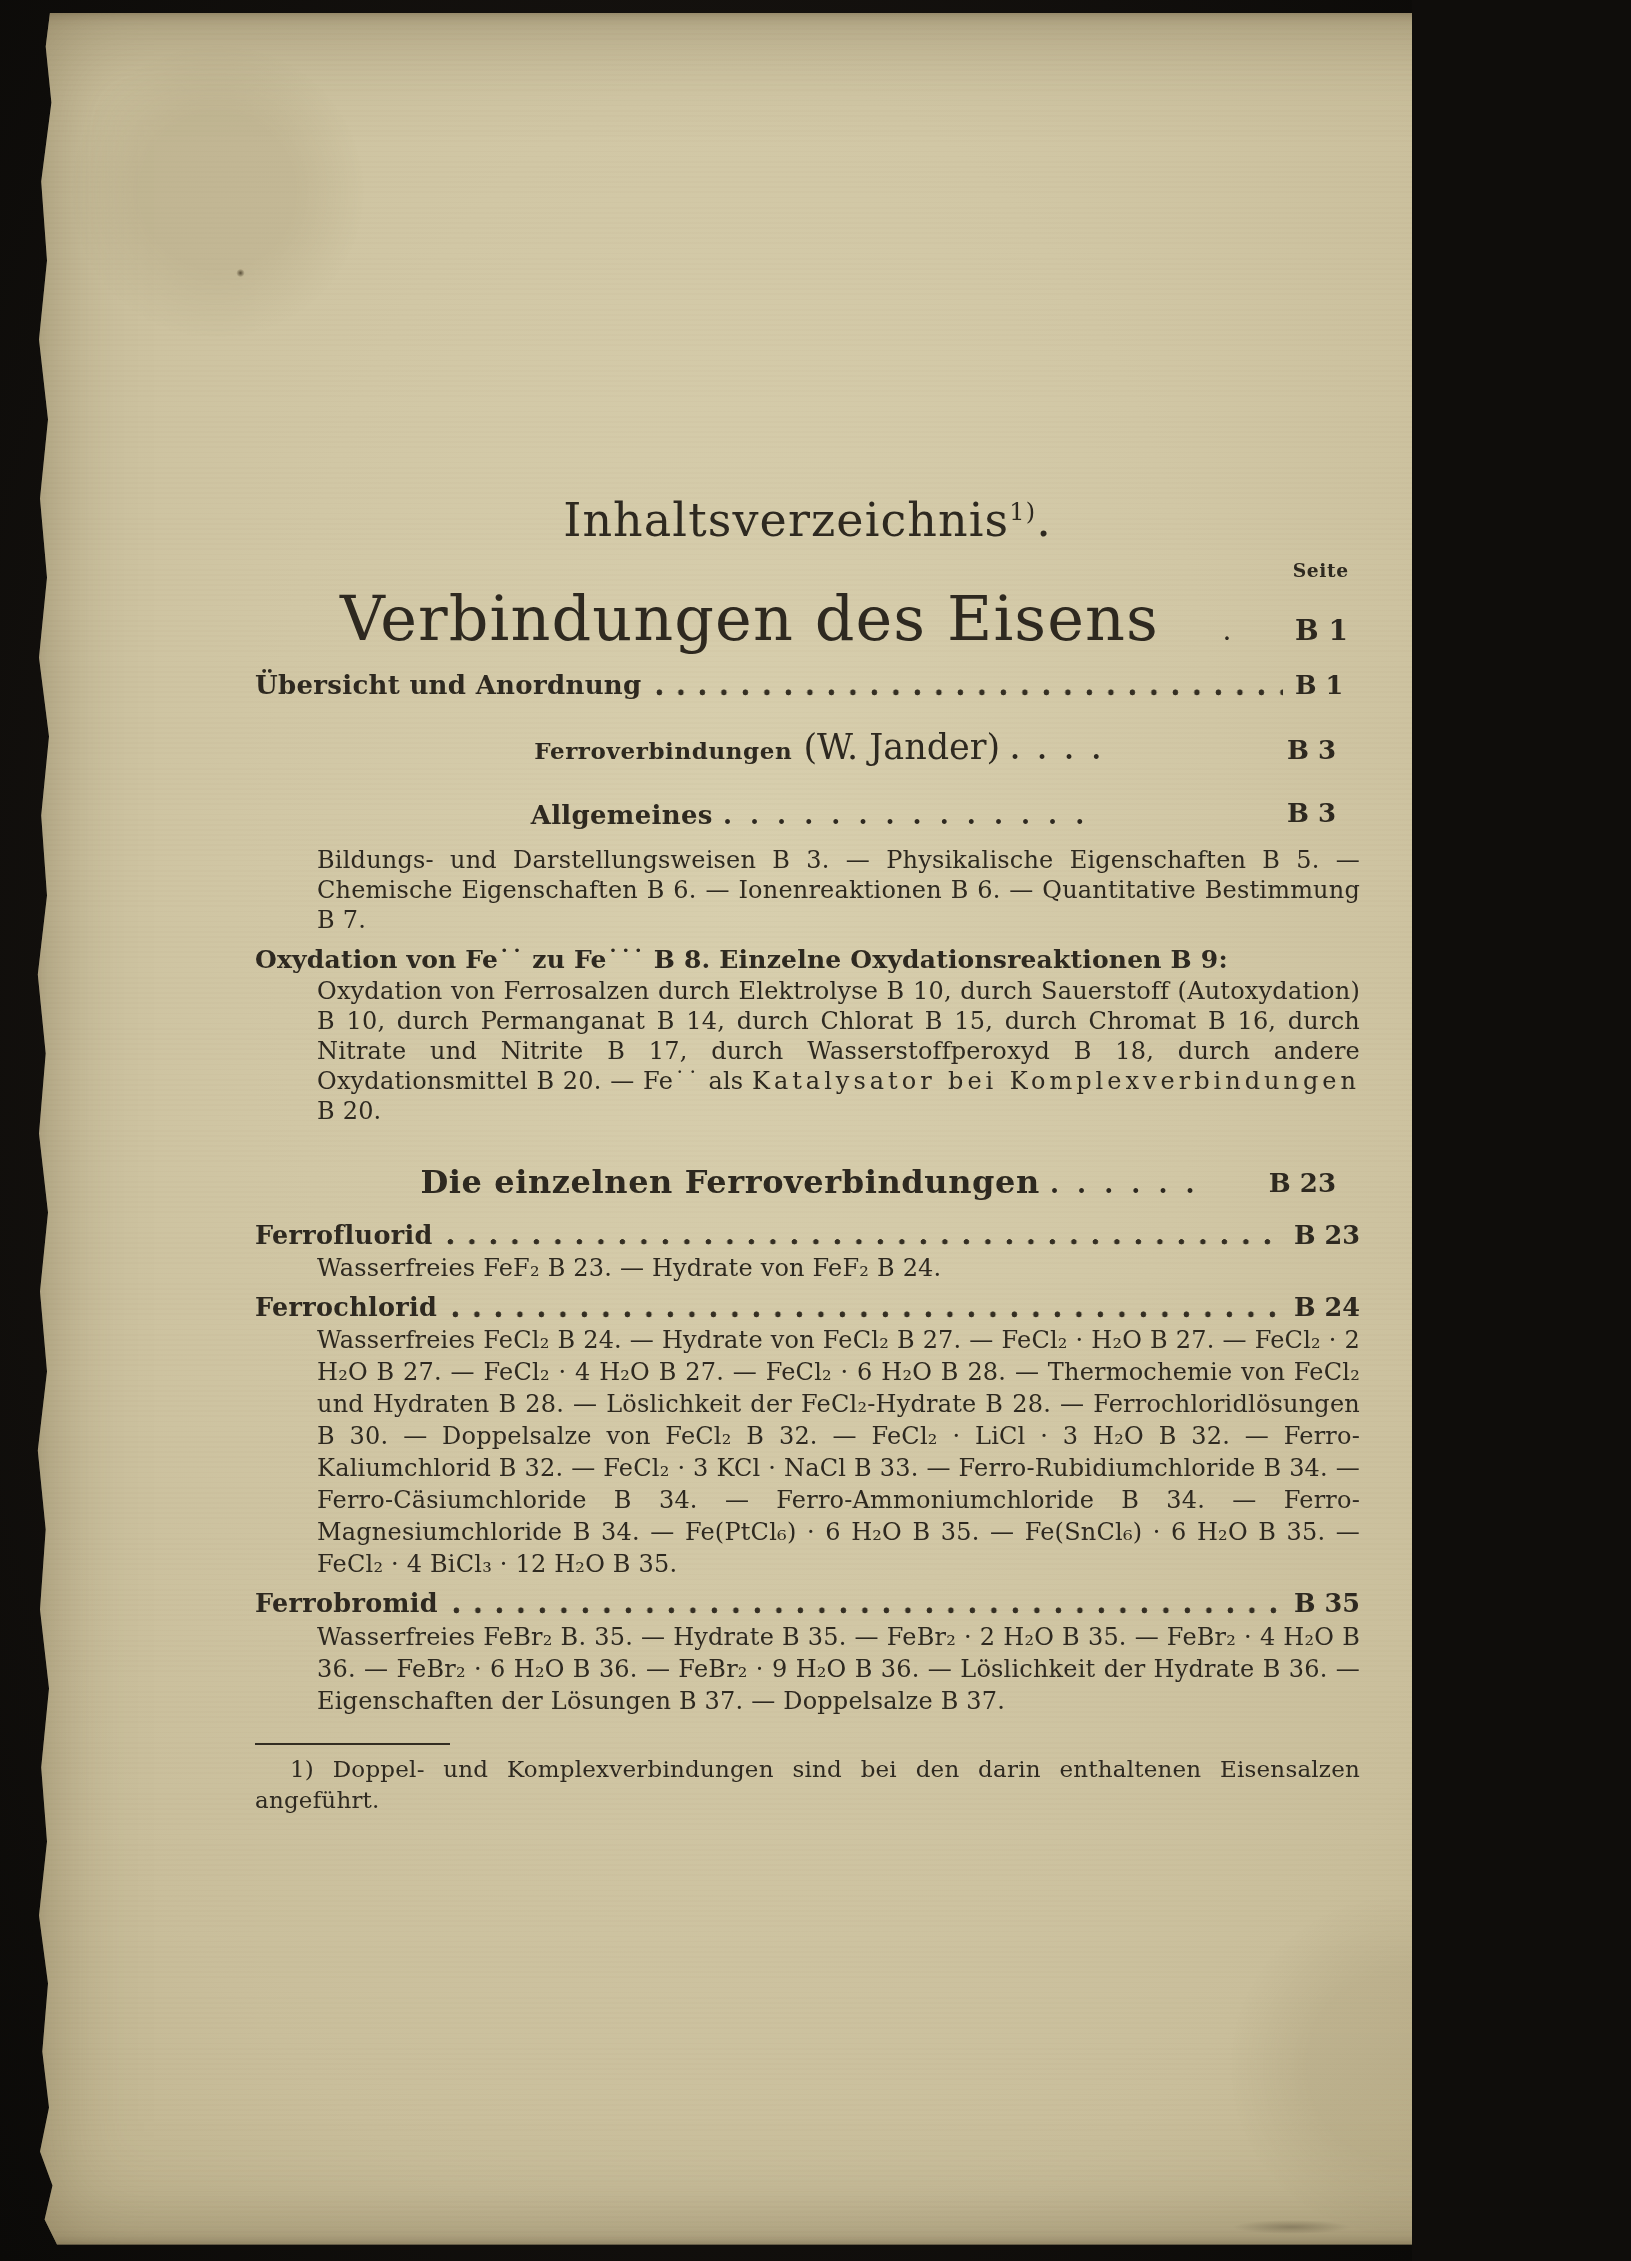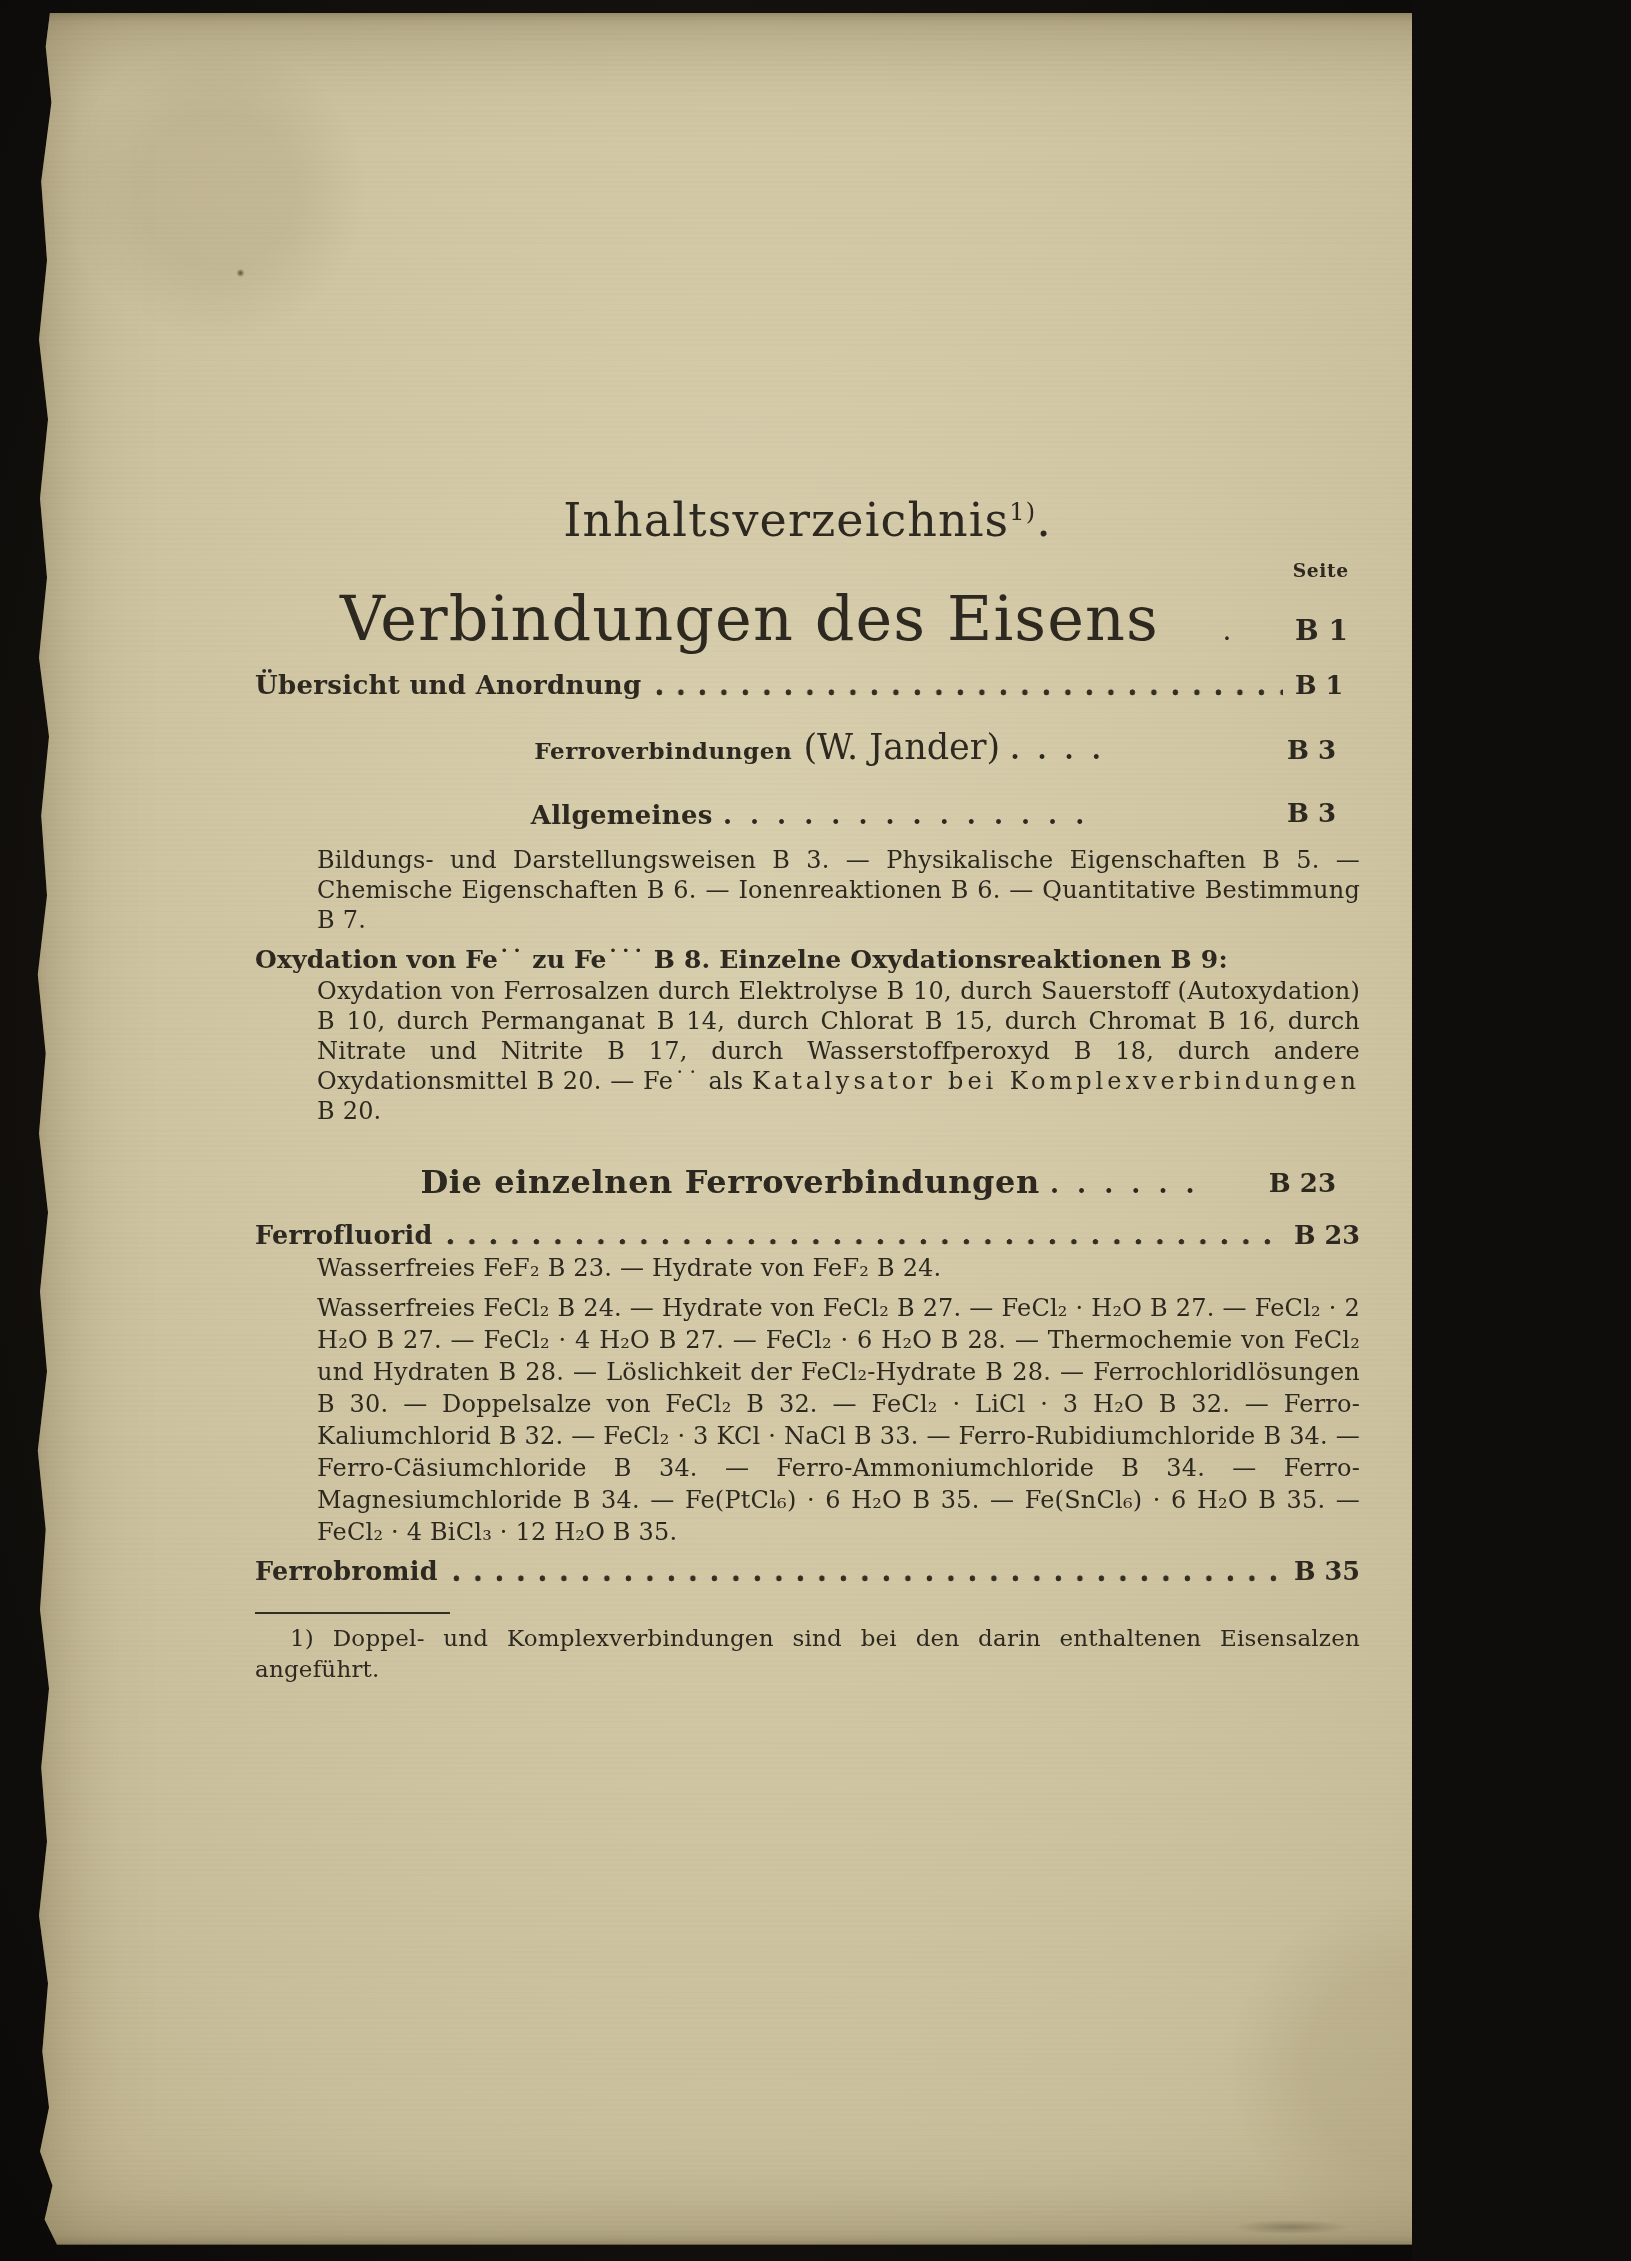--- a/index.html
+++ b/index.html
@@ -119,29 +119,35 @@
       <div class="entry">
         <div class="row entry-row">
           <span class="entry-label">Ferrofluorid</span>
           <span class="leader"></span>
           <span class="pageref">B 23</span>
         </div>
         <p class="entry-body">Wasserfreies FeF₂ B 23. — Hydrate von FeF₂ B 24.</p>
       </div>
 
       <div class="entry">
+        <div class="row entry-row">
+          <span class="entry-label">Ferrochlorid</span>
+          <span class="leader"></span>
+          <span class="pageref">B 24</span>
+        </div>
         <p class="entry-body">Wasserfreies FeCl₂ B 24. — Hydrate von FeCl₂ B 27. — FeCl₂ · H₂O B 27. — FeCl₂ · 2 H₂O B 27. — FeCl₂ · 4 H₂O B 27. — FeCl₂ · 6 H₂O B 28. — Thermochemie von FeCl₂ und Hydraten B 28. — Löslichkeit der FeCl₂-Hydrate B 28. — Ferrochloridlösungen B 30. — Doppelsalze von FeCl₂ B 32. — FeCl₂ · LiCl · 3 H₂O B 32. — Ferro-Kaliumchlorid B 32. — FeCl₂ · 3 KCl · NaCl B 33. — Ferro-Rubidiumchloride B 34. — Ferro-Cäsiumchloride B 34. — Ferro-Ammoniumchloride B 34. — Ferro-Magnesiumchloride B 34. — Fe(PtCl₆) · 6 H₂O B 35. — Fe(SnCl₆) · 6 H₂O B 35. — FeCl₂ · 4 BiCl₃ · 12 H₂O B 35.</p>
       </div>
 
       <div class="entry">
         <div class="row entry-row">
           <span class="entry-label">Ferrobromid</span>
           <span class="leader"></span>
           <span class="pageref">B 35</span>
         </div>
+        <p class="entry-body">Wasserfreies FeBr₂ B. 35. — Hydrate B 35. — FeBr₂ · 2 H₂O B 35. — FeBr₂ · 4 H₂O B 36. — FeBr₂ · 6 H₂O B 36. — FeBr₂ · 9 H₂O B 36. — Löslichkeit der Hydrate B 36. — Eigenschaften der Lösungen B 37. — Doppelsalze B 37.</p>
       </div>
 
       <div class="footnote">
         <hr class="footnote-rule">
         <p class="footnote-text">1) Doppel- und Komplexverbindungen sind bei den darin enthaltenen Eisensalzen angeführt.</p>
       </div>
 
     </div>
   </div>
 </div>

